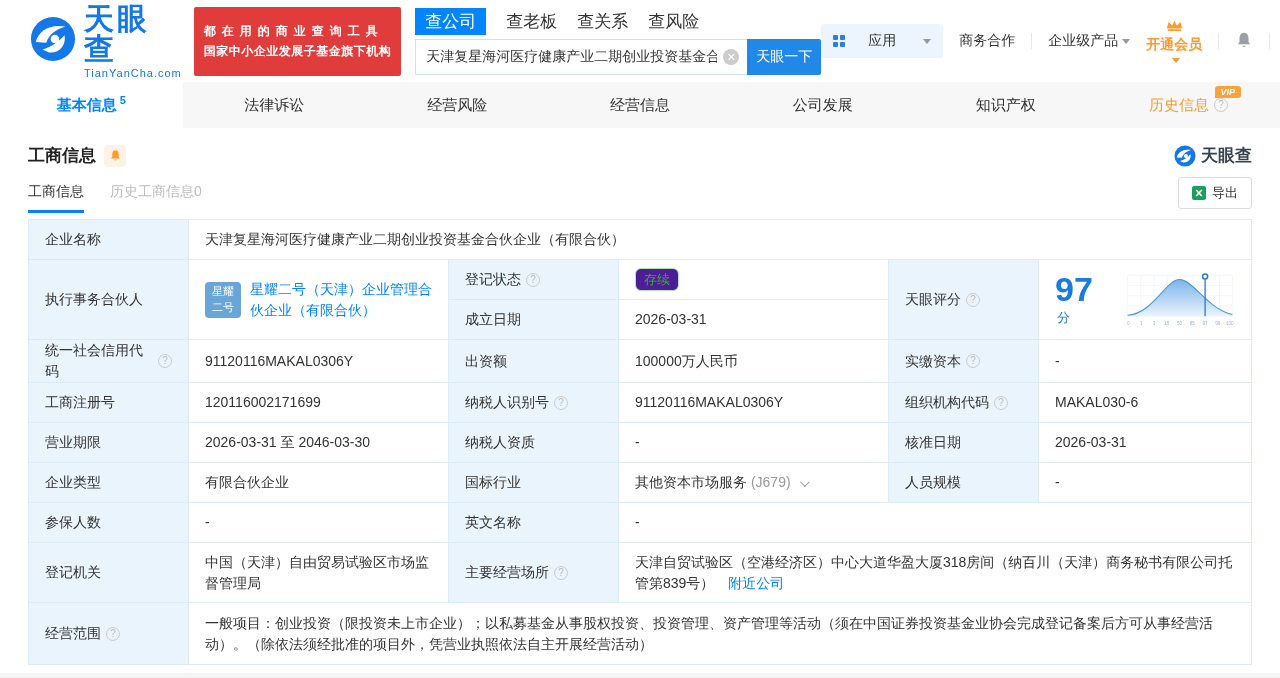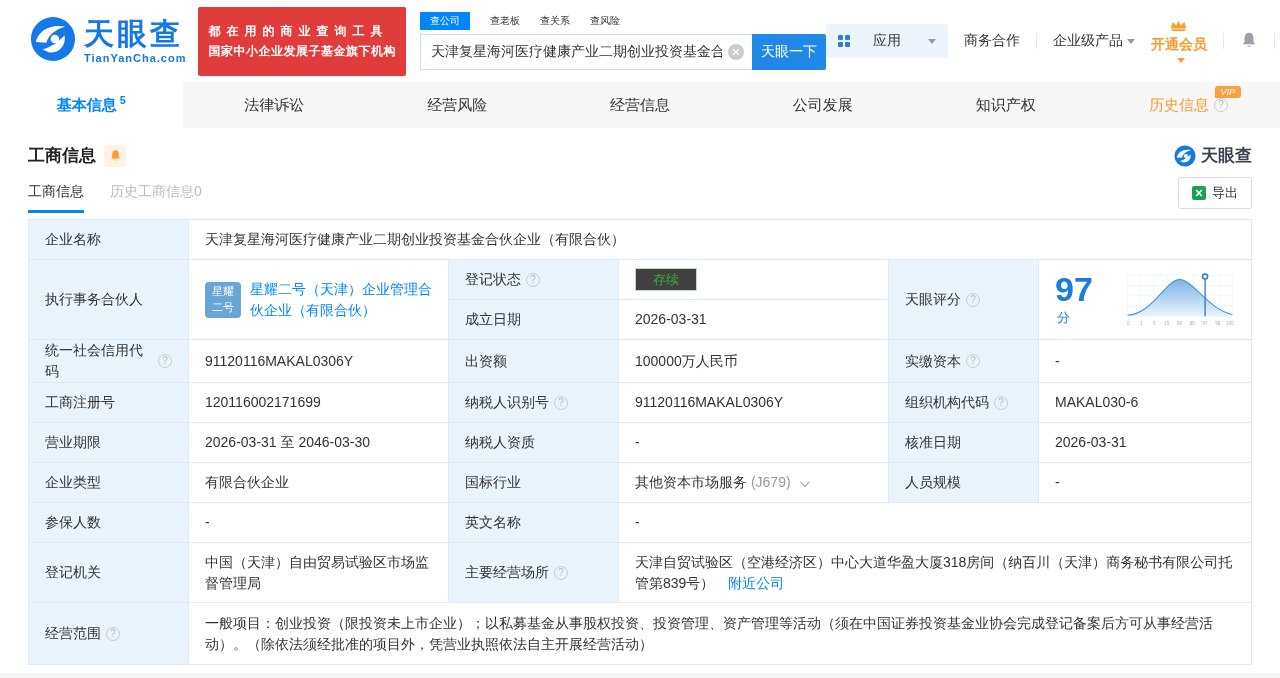--- a/index.html
+++ b/index.html
@@ -4,26 +4,26 @@
 <style>
   * { margin:0; padding:0; box-sizing:border-box; }
   html,body { width:1280px; height:678px; overflow:hidden; }
   body { font-family:"Liberation Sans","DejaVu Sans",sans-serif; background:#f4f4f4; color:#333; }
   .clickable { cursor:pointer; }
 
   
   .header { height:82px; background:#fff; display:flex; align-items:center; padding:0 30px; }
   .logo { display:flex; align-items:center; gap:8px; }
   .logo-cn { font-size:30px; font-weight:bold; color:#1377e6; letter-spacing:3px; line-height:1; }
-  .logo-en { font-size:11px; font-weight:bold; color:#1377e6; letter-spacing:1px; margin-top:3px; }
+  .logo-en { font-size:11px; font-weight:normal; color:#1377e6; letter-spacing:1px; margin-top:3px; }
   .promo { background:#e03c3c; color:#fff; border-radius:2px; padding:16px 10px; margin-left:12px; }
   .promo .l1 { font-size:12px; font-weight:bold; letter-spacing:6px; white-space:nowrap; }
   .promo .l2 { font-size:12px; font-weight:bold; letter-spacing:.5px; white-space:nowrap; margin-top:3px; }
   .search-area { margin-left:14px; }
-  .search-tabs { display:flex; align-items:center; gap:20px; font-size:10px; margin-bottom:4px; }
+  .search-tabs { display:flex; align-items:center; gap:20px; font-size:17px; margin-bottom:4px; }
   .search-tab { color:#333; }
   .search-tab.active { background:#0084ff; color:#fff; padding:2px 10px; }
   .search-row { display:flex; }
   .input-wrap { position:relative; }
   .search-input { width:332px; height:36px; border:1px solid #cfe0ef; border-right:none; padding:0 30px 0 10px; font-size:14px; color:#333; outline:none; font-family:inherit; }
   .clear-icon { position:absolute; right:8px; top:10px; width:16px; height:16px; background:#ccc; color:#fff; border-radius:50%; font-size:11px; line-height:16px; text-align:center; }
   .search-btn { width:74px; height:36px; background:#2188e8; color:#fff; border:none; font-size:14px; border-radius:0 2px 2px 0; font-family:inherit; }
   .top-menu { margin-left:auto; display:flex; align-items:center; gap:16px; font-size:14px; color:#333; white-space:nowrap; }
   .apps-item { display:flex; align-items:center; gap:23px; background:#ecf4fd; border-radius:3px; padding:8px 12px; }
   .grid-icon { display:grid; grid-template-columns:5px 5px; grid-gap:2px; }
@@ -32,21 +32,21 @@
   .caret.orange { border-top-color:#ff9a2e; }
   .sep { width:1px; height:16px; background:#e8e8e8; }
   .vip-link { color:#ff9a2e; font-weight:bold; display:flex; align-items:center; gap:4px;flex-direction:column; }
 
   
   .navbar { display:flex; height:46px; background:#f7f7f7; }
   .nav-tab { flex:1; display:flex; align-items:center; justify-content:center; font-size:15px; color:#333; position:relative; }
   .nav-tab.active { background:#fff; color:#0084ff; font-weight:bold; }
   .nav-count { font-size:11px; margin-left:3px; transform:translateY(-5px); }
   .nav-tab.orange { color:#f99b33; }
-  .vip-badge { position:absolute; top:4px; left:calc(50% + 26px); background:#f9a13b; color:#fff; font-size:9px; font-weight:normal; font-style:italic; padding:1px 6px; border-radius:3px 3px 3px 0;text-align:right; }
+  .vip-badge { position:absolute; top:4px; left:calc(50% + 26px); background:#f9a13b; color:#fff; font-size:9px; font-weight:bold; font-style:italic; padding:1px 6px; border-radius:3px 3px 3px 0;text-align:right; }
   .help { display:inline-block; width:14px; height:14px; border:1px solid #ccc; color:#bbb; border-radius:50%; font-size:10px; line-height:12px; text-align:center; margin-left:5px; font-style:normal; flex:none; }
 
   
   .content { background:#fff; padding:16px 28px 8px; min-height:542px; }
   .sec-head { display:flex; align-items:center; }
   .sec-title { font-size:17px; font-weight:bold; color:#222; }
   .bell-box { width:22px; height:22px; background:#fdf2e3; border-radius:4px; margin-left:8px; display:flex; align-items:center; justify-content:center; }
   .watermark { margin-left:auto; display:flex; align-items:center; gap:5px; font-size:17px; font-weight:bold; color:#39434e; }
   .subtab-row { display:flex; align-items:flex-end; margin-top:10px; }
   .subtab { font-size:14px; margin-right:26px; padding-bottom:9px; border-bottom:3px solid transparent; }
@@ -54,21 +54,21 @@
   .subtab.off { color:#bdbdbd; }
   .export-btn { margin-left:auto; display:flex; align-items:center; gap:6px; border:1px solid #dcdcdc; border-radius:3px; background:#fff; padding:6px 13px; font-size:13px; color:#333; margin-bottom:4px; font-family:inherit; }
 
   
   table { width:100%; border-collapse:collapse; table-layout:fixed; font-size:14px; color:#333; margin-top:6px; }
   th,td { border:1px solid #dcebf5; font-weight:normal; text-align:left; padding:8px 16px; vertical-align:middle; background:#fff; line-height:1.5; }
   th { background:#e9f4fc; }
   tr.h40 > th, tr.h40 > td { height:40px; padding-top:0; padding-bottom:0; }
   .lbl { display:flex; align-items:center; }
   a.blue { color:#0084ff; text-decoration:none; }
-  .tag-green { display:inline-block; padding:1px 17px; font-size:13px; color:#3fa83f; background:#404040; border:1px solid #b7e2b7; border-radius:0; line-height:1.5; }
+  .tag-green { display:inline-block; padding:1px 8px; font-size:13px; color:#3fa83f; background:#4c1d95; border:1px solid #b7e2b7; border-radius:6px; line-height:1.5; }
   .partner-cell { display:flex; align-items:center; gap:9px; }
   .p-badge { width:36px; height:36px; flex:none; background:#69a5d6; border-radius:4px; color:#fff; font-size:11px; line-height:1.4; display:flex; flex-direction:column; align-items:center; justify-content:center; }
   .gray { color:#999; }
   .chev { display:inline-block; width:7px; height:7px; border-right:1.5px solid #999; border-bottom:1.5px solid #999; transform:rotate(45deg) translateY(-2px); margin-left:6px; }
   .score-cell { display:flex; align-items:center; gap:24px; }
   .score-num { font-size:34px; font-weight:bold; color:#1b7ce0; line-height:1; }
   .score-unit { font-size:13px; color:#1b7ce0; margin-left:2px; }
 </style>
 </head>
 <body>

